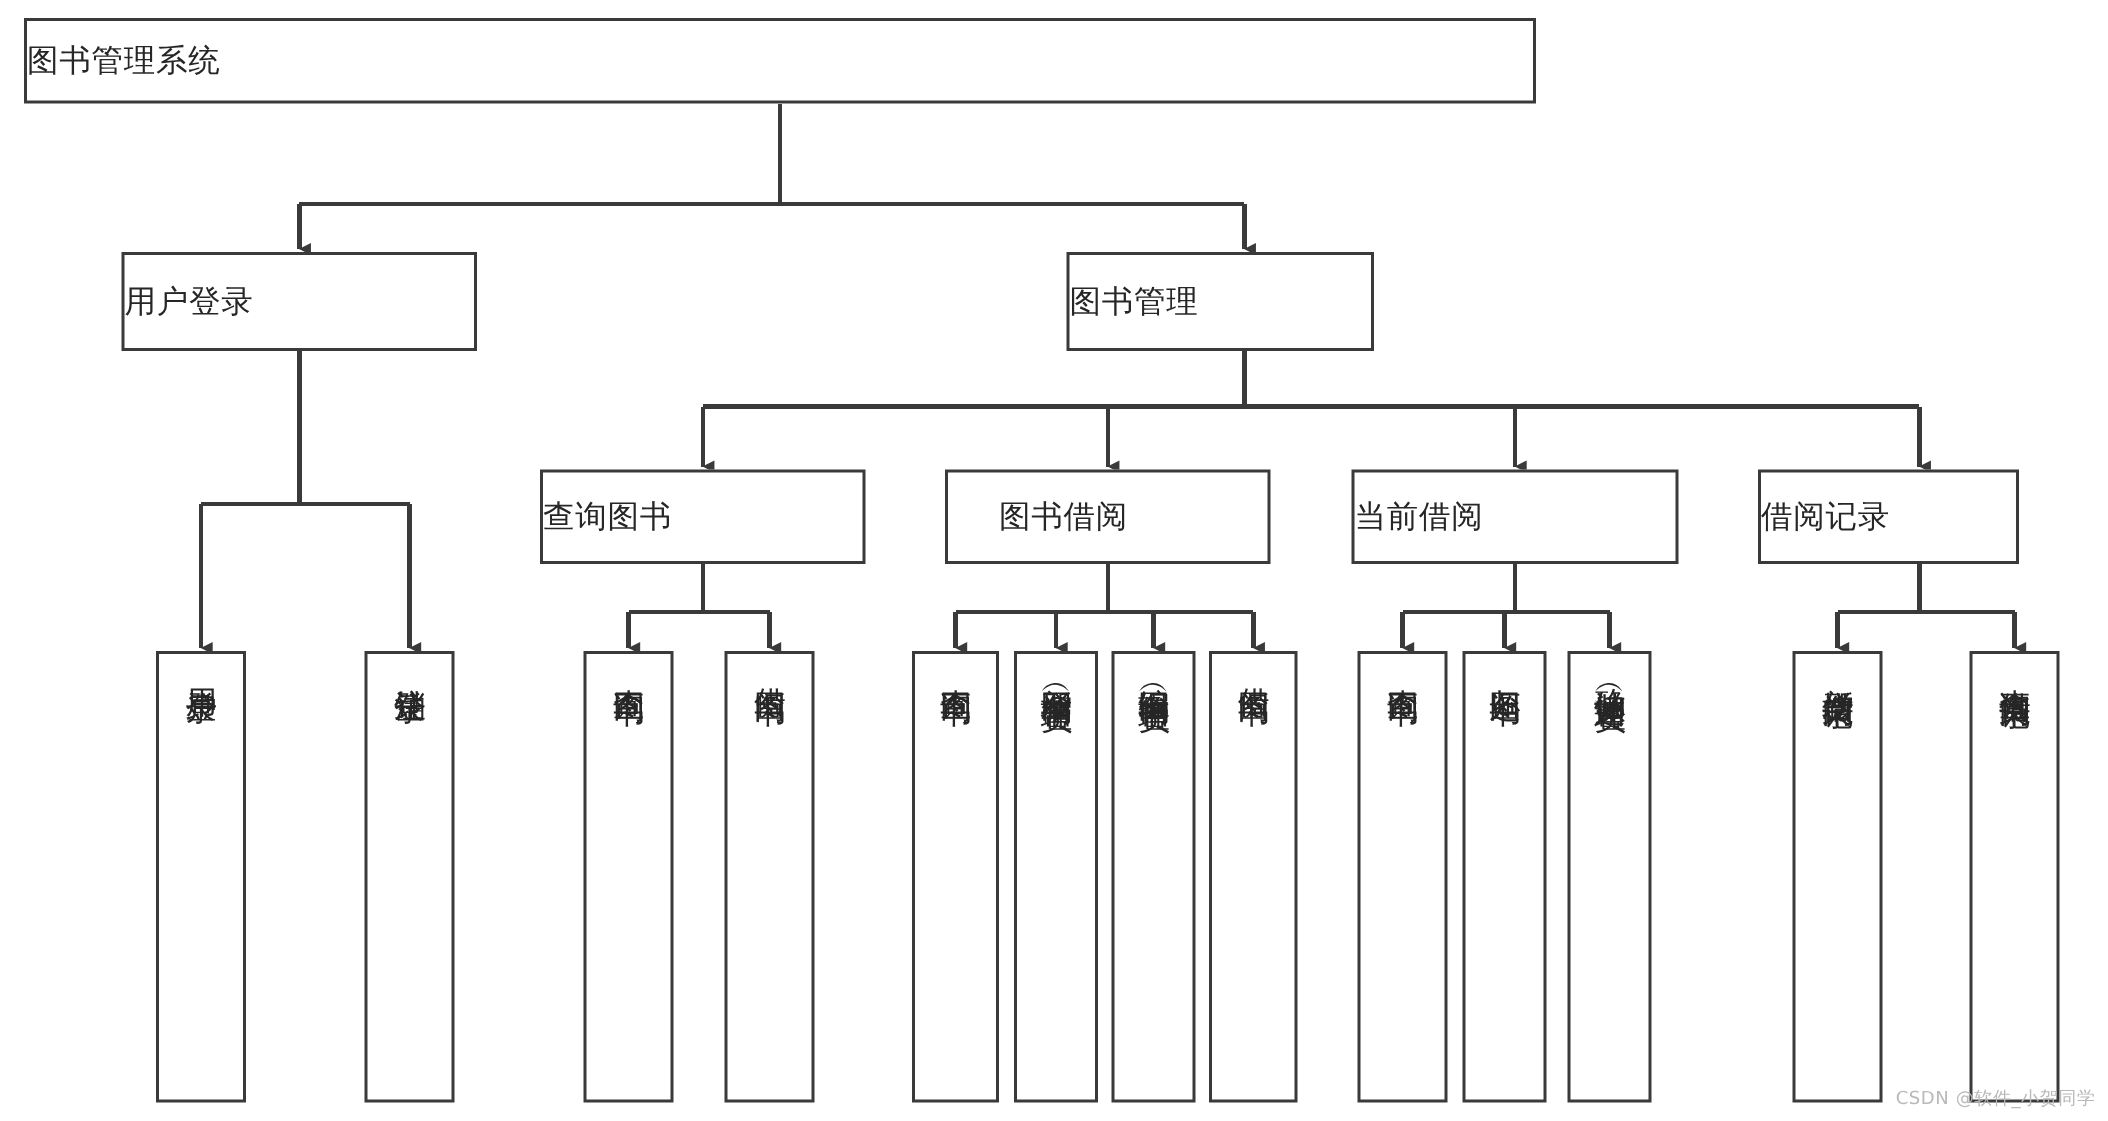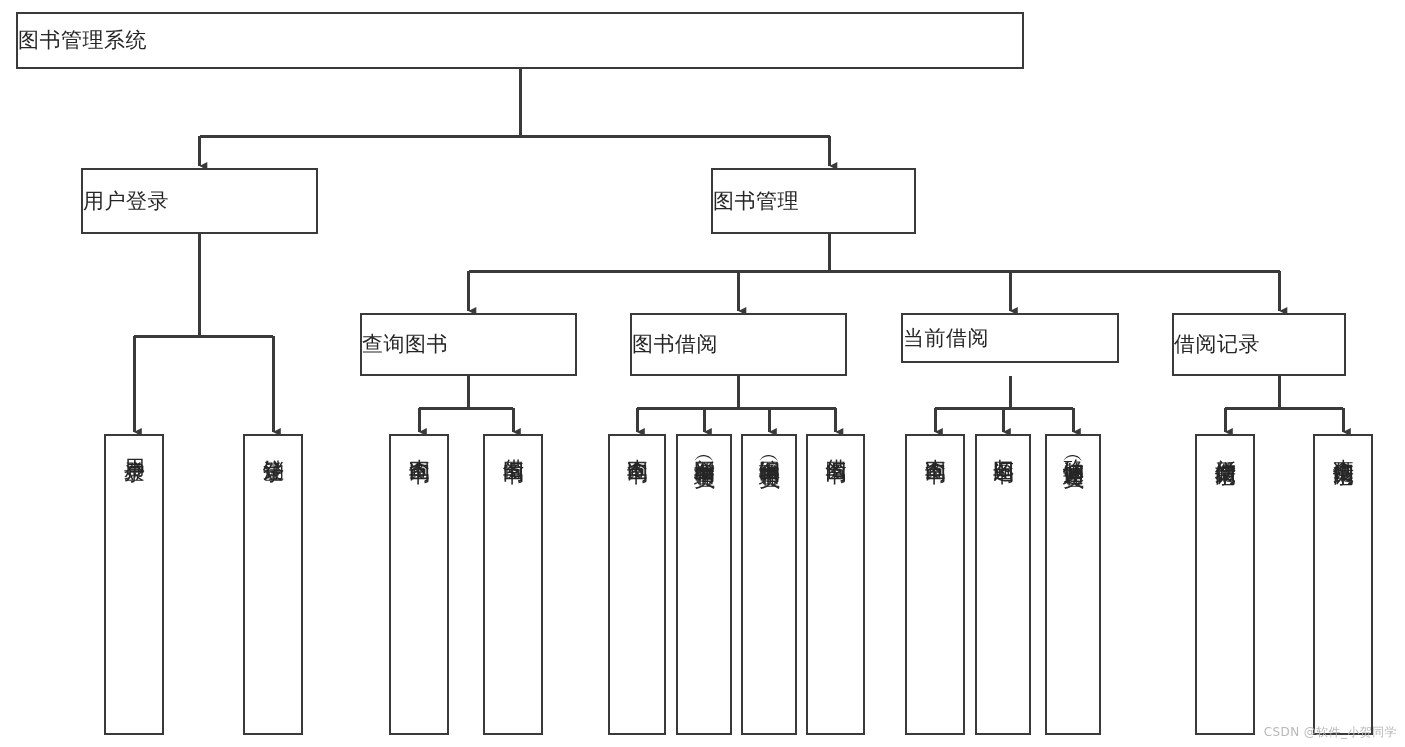--- a/index.html
+++ b/index.html
@@ -127,24 +127,24 @@
   <div class="node-box" id="node-l2-0" style="left: 81px; top: 168px; width: 237px; height: 66px;">
     <span class="node-label">用户登录</span>
   </div>
   <div class="node-box" id="node-l2-1" style="left: 711px; top: 168px; width: 205px; height: 66px;">
     <span class="node-label">图书管理</span>
   </div>
 
   <div class="node-box" id="node-l3-0" style="left: 360px; top: 313px; width: 217px; height: 63px;">
     <span class="node-label">查询图书</span>
   </div>
-  <div class="node-box" id="node-l3-1" style="left: 630px; top: 313px; width: 217px; height: 63px;">
+  <div class="node-box" id="node-l3-1" style="left: 630px; top: 313px; width: 217px; height: 63px; padding-left: 34px;">
     <span class="node-label">图书借阅</span>
   </div>
-  <div class="node-box" id="node-l3-2" style="left: 901px; top: 313px; width: 218px; height: 50px;">
+  <div class="node-box" id="node-l3-2" style="left: 901px; top: 313px; width: 218px; height: 63px;">
     <span class="node-label">当前借阅</span>
   </div>
   <div class="node-box" id="node-l3-3" style="left: 1172px; top: 313px; width: 174px; height: 63px;">
     <span class="node-label">借阅记录</span>
   </div>
 
   <div class="node-box leaf-box" id="node-leaf-0" style="left: 104px; top: 434px; width: 60px; height: 301px;">
     <span class="node-label vertical">用户登录</span>
   </div>
   <div class="node-box leaf-box" id="node-leaf-1" style="left: 243px; top: 434px; width: 60px; height: 301px;">

